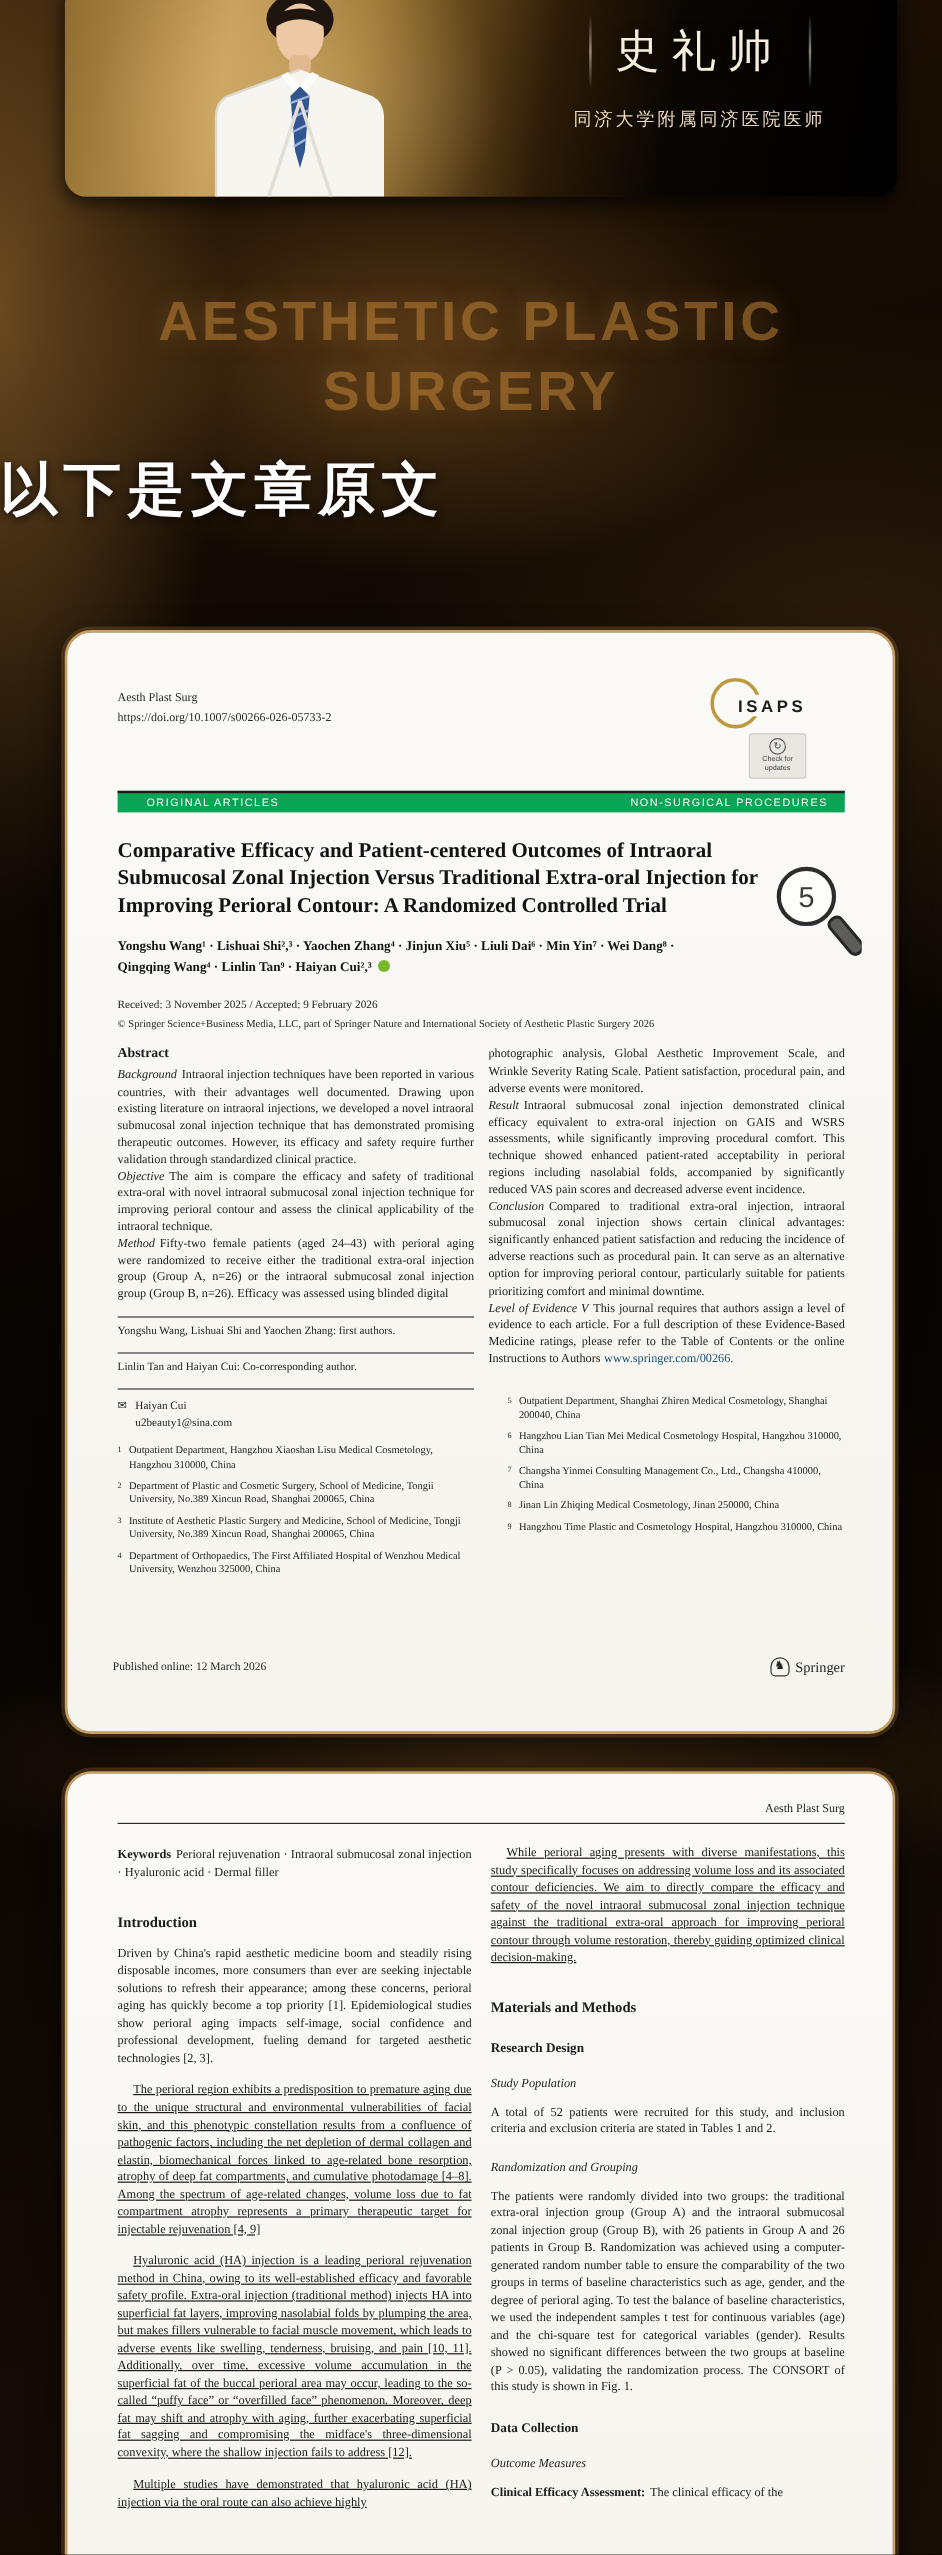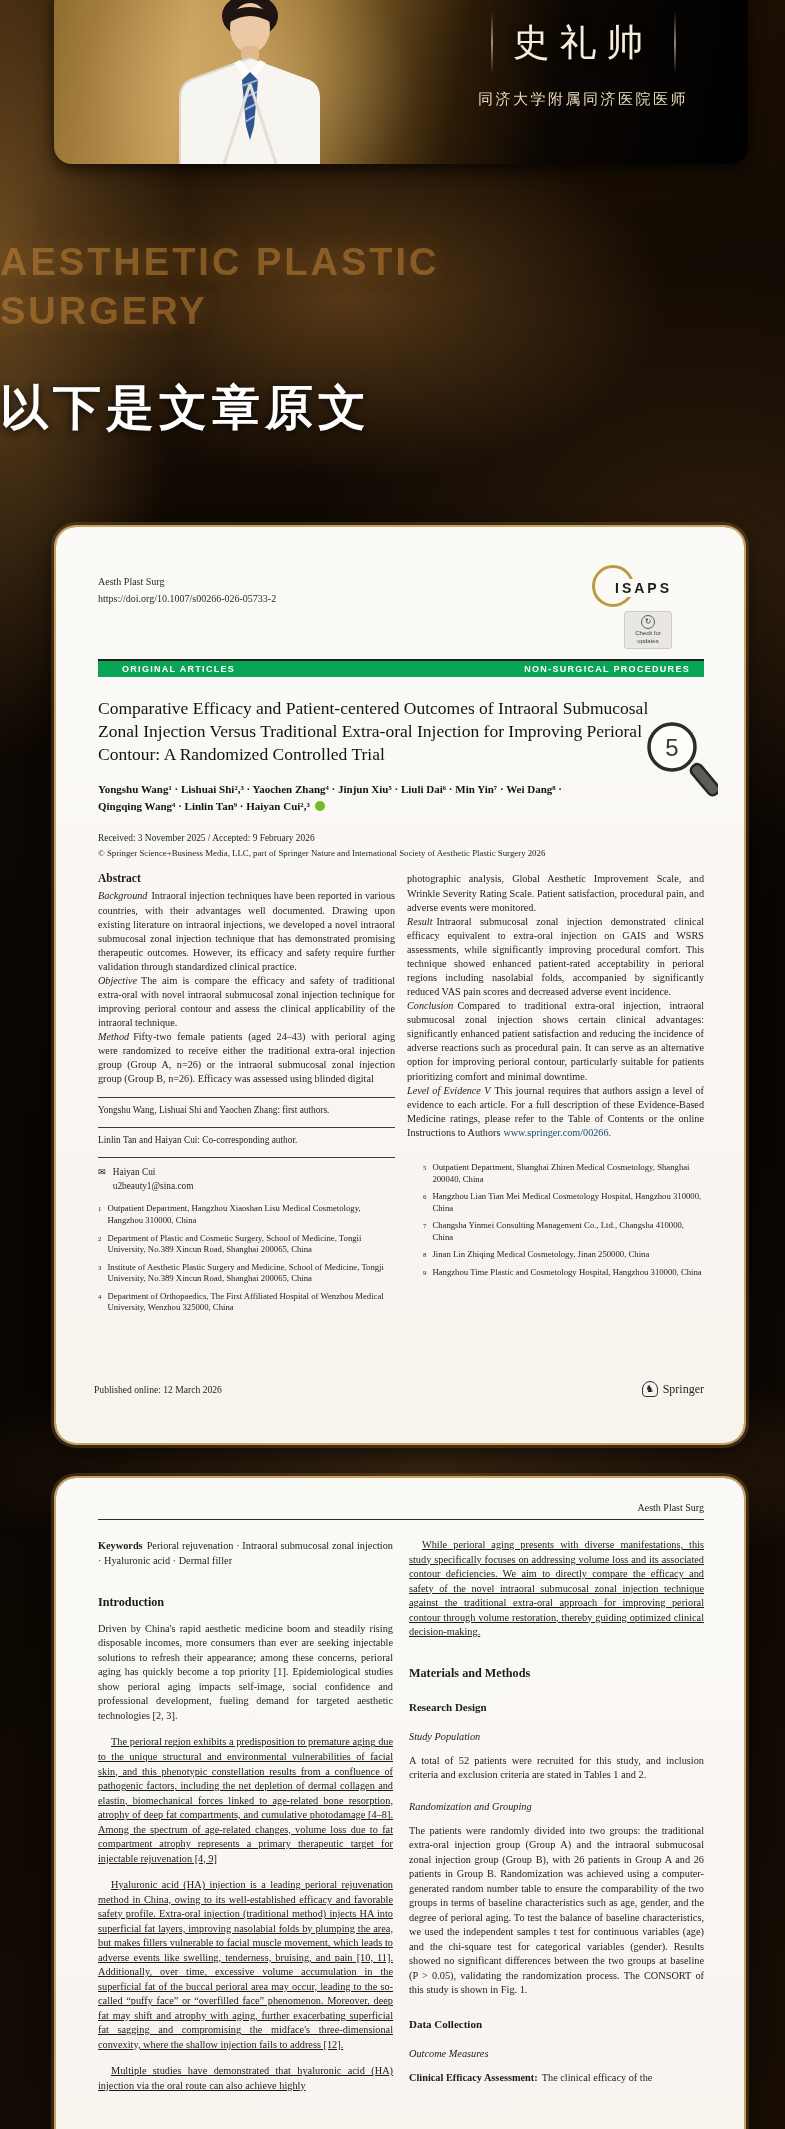--- a/index.html
+++ b/index.html
@@ -26,22 +26,22 @@
   .doctor-svg { position:absolute; left:76px; bottom:0; height:164px; width:240px; }
   .profile-text { position:absolute; right:0; width:330px; top:26px; text-align:center; }
   .name-row { display:flex; align-items:center; justify-content:center; gap:20px; }
   .bracket { width:2px; height:62px;
     background:linear-gradient(rgba(255,255,255,0), rgba(255,240,210,.55), rgba(255,255,255,0)); }
   .doc-name { font-size:37px; color:#f6edda; letter-spacing:10px; text-shadow:0 0 8px rgba(0,0,0,.6); }
   .doc-subtitle { margin-top:16px; font-size:15px; color:#ead9ba; letter-spacing:2.5px; }
 
   
   .watermark {
-    position:absolute; top:238px; left:0; width:100%; 
-    font-family:"Liberation Sans", sans-serif; font-weight:700; font-size:38px;
+    position:absolute; top:238px; left:0; width:100%; text-align:center;
+    font-family:"Liberation Sans", sans-serif; font-weight:700; font-size:46px;
     letter-spacing:3px; line-height:1.28; color:rgba(196,132,56,.52);
     text-shadow:0 0 20px rgba(170,115,48,.35);
   }
   .section-label {
     position:absolute; top:376px; left:0; width:100%; text-align:left;
     font-size:48px; font-weight:700; color:#ffffff; letter-spacing:5px;
     text-shadow:0 2px 8px rgba(0,0,0,.8);
   }
 
   
@@ -62,23 +62,23 @@
   .isaps { position:relative; width:112px; height:48px; }
   .isaps-ring { position:absolute; left:0; top:2px; width:42px; height:42px; border:3px solid #bd9a42; border-radius:50%; box-sizing:border-box; }
   .isaps-text { position:absolute; left:21px; top:16px; font-family:"Liberation Sans",sans-serif; font-weight:700;
     font-size:14px; letter-spacing:3px; color:#1c1c1c; background:#fcfaf7; padding:1px 2px; }
   .check-badge { width:46px; height:36px; background:#e9e7e2; border:1px solid #cfccc4; border-radius:3px;
     display:flex; flex-direction:column; align-items:center; justify-content:center;
     font-family:"Liberation Sans",sans-serif; font-size:6px; line-height:1.25; color:#3c3c3c; }
   .check-icon { width:12px; height:12px; border:1.2px solid #5a5a5a; border-radius:50%; font-size:8px; line-height:11px; text-align:center; color:#444; margin-bottom:1px; }
   .banner { margin-top:10px; height:16px; background:#0aa456; border-top:2.5px solid #1d1d1d;
     display:flex; align-items:center; justify-content:space-between; padding:0 14px 0 24px;
-    font-family:"Liberation Sans",sans-serif; font-weight:700; font-size:9px; letter-spacing:1.3px; color:#fff; }
-
-  .title { margin-top:20px; width:588px; font-size:17.5px; font-weight:400; color:#131313; line-height:1.3; }
+    font-family:"Liberation Sans",sans-serif; font-weight:400; font-size:9px; letter-spacing:1.3px; color:#fff; }
+
+  .title { margin-top:20px; width:588px; font-size:17.5px; font-weight:700; color:#131313; line-height:1.3; }
   .sticker { position:absolute; top:192px; right:26px; width:76px; height:96px; }
   .authors { margin-top:16px; width:505px; font-weight:700; font-size:11px; line-height:1.55; color:#141414; }
   .orcid { display:inline-block; width:10px; height:10px; border-radius:50%; background:#76b82a; margin-left:5px; vertical-align:-1px; }
   .received { margin-top:16px; font-size:9.4px; line-height:1.6; color:#242424; }
   .copyright { font-size:8.8px; white-space:nowrap; overflow:hidden; color:#242424; }
 
   .cols { display:flex; gap:12px; margin-top:12px; }
   .col { flex:1; min-width:0; }
   .abs-h { font-size:11.5px; font-weight:700; margin:0 0 5px; }
   p.abs { font-size:10.2px; text-align:justify; line-height:1.38; color:#1c1c1c; margin:0; }

